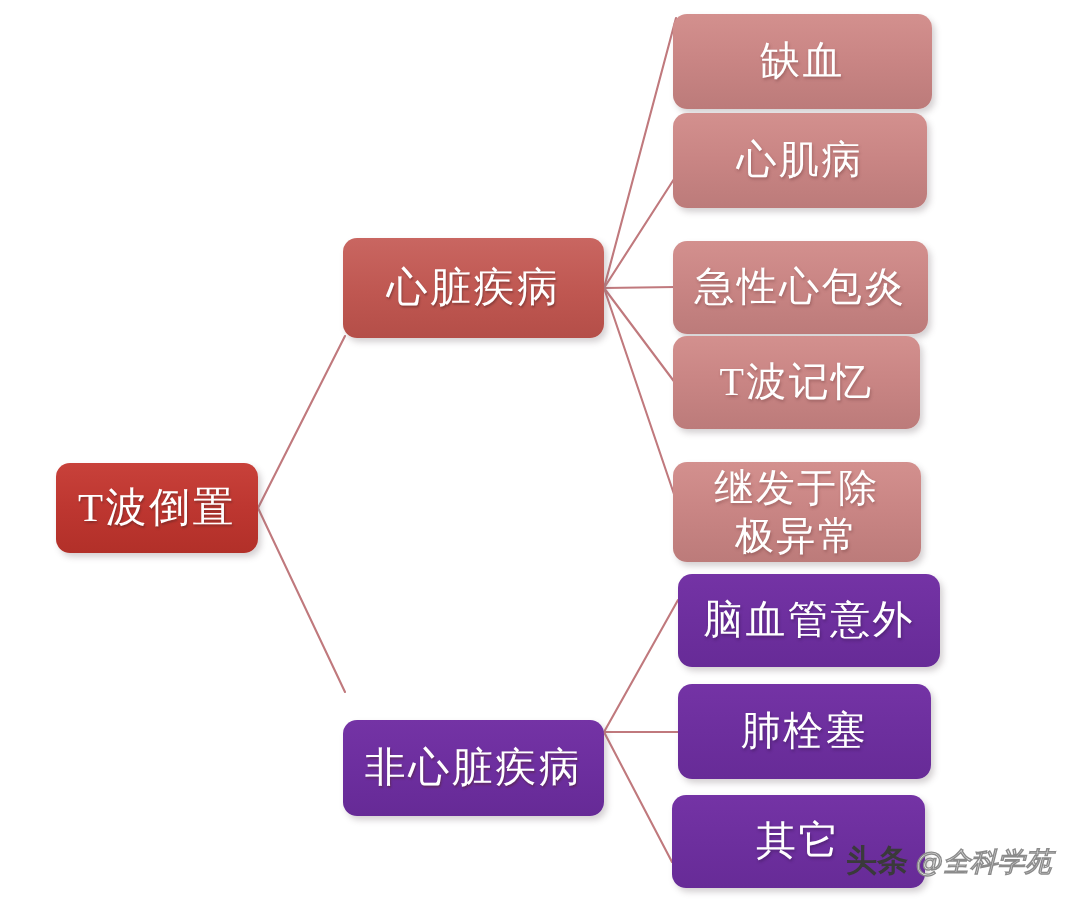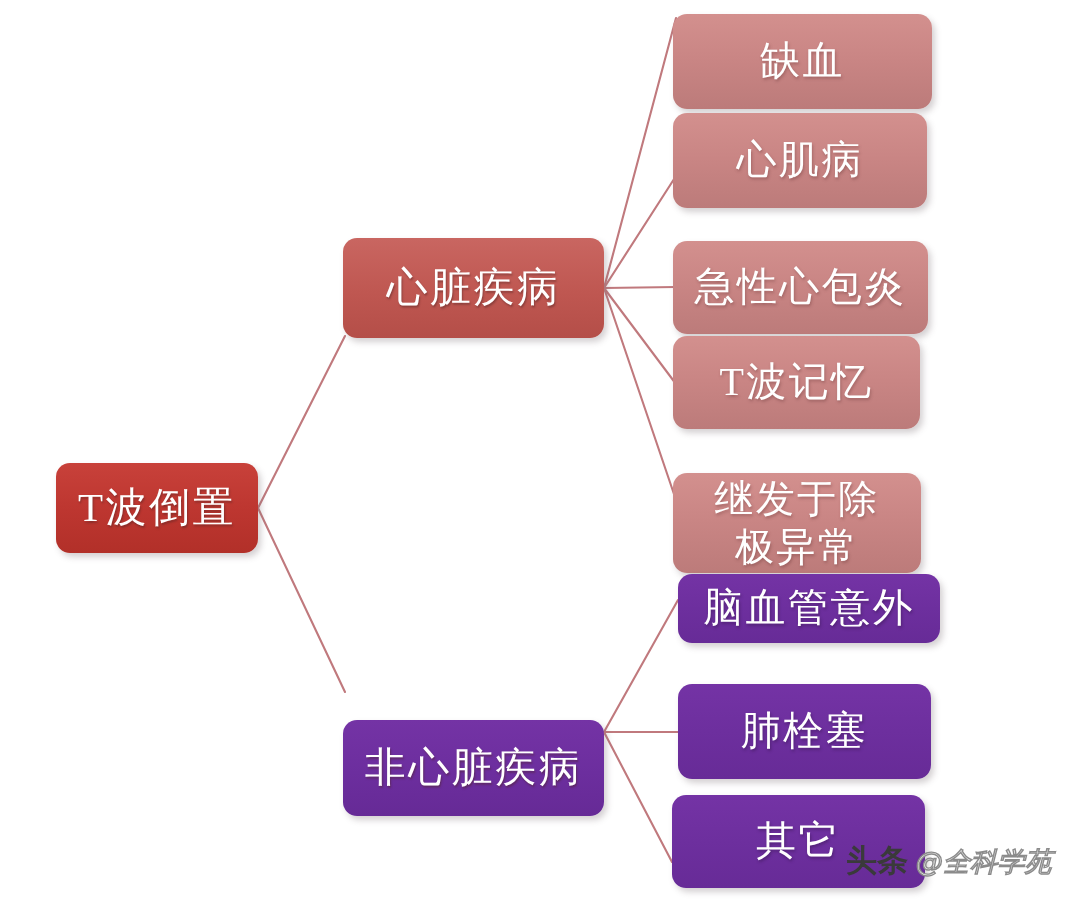--- a/index.html
+++ b/index.html
@@ -131,24 +131,24 @@
   <div class="node l2-purple" style="left:343px; top:684px; width:261px; height:96px;margin-top:36px;">非心脏疾病</div>
 
   <div class="node leaf-red" style="left:673px; top:14px; width:259px; height:95px;">缺血</div>
 
   <div class="node leaf-red" style="left:673px; top:113px; width:254px; height:95px;">心肌病</div>
 
   <div class="node leaf-red" style="left:673px; top:241px; width:255px; height:93px;">急性心包炎</div>
 
   <div class="node leaf-red" style="left:673px; top:336px; width:247px; height:93px;">T波记忆</div>
 
-  <div class="node leaf-red two-line" style="left:673px; top:462px; width:248px; height:100px;margin-top:11px;">继发于除
+  <div class="node leaf-red two-line" style="left:673px; top:462px; width:248px; height:100px;">继发于除
 极异常</div>
 
-  <div class="node leaf-purple" style="left:678px; top:574px; width:262px; height:69px;">脑血管意外</div>
+  <div class="node leaf-purple" style="left:678px; top:574px; width:262px; height:93px;">脑血管意外</div>
 
   <div class="node leaf-purple" style="left:672px; top:795px; width:253px; height:93px;">其它</div>
 
   <div class="node leaf-purple" style="left:678px; top:684px; width:253px; height:95px;">肺栓塞</div>
 
   <div id="watermark" style="left:846px; top:840px;">
     <span class="wm-brand">头条</span>
     <span class="wm-handle">@全科学苑</span>
   </div>
 

